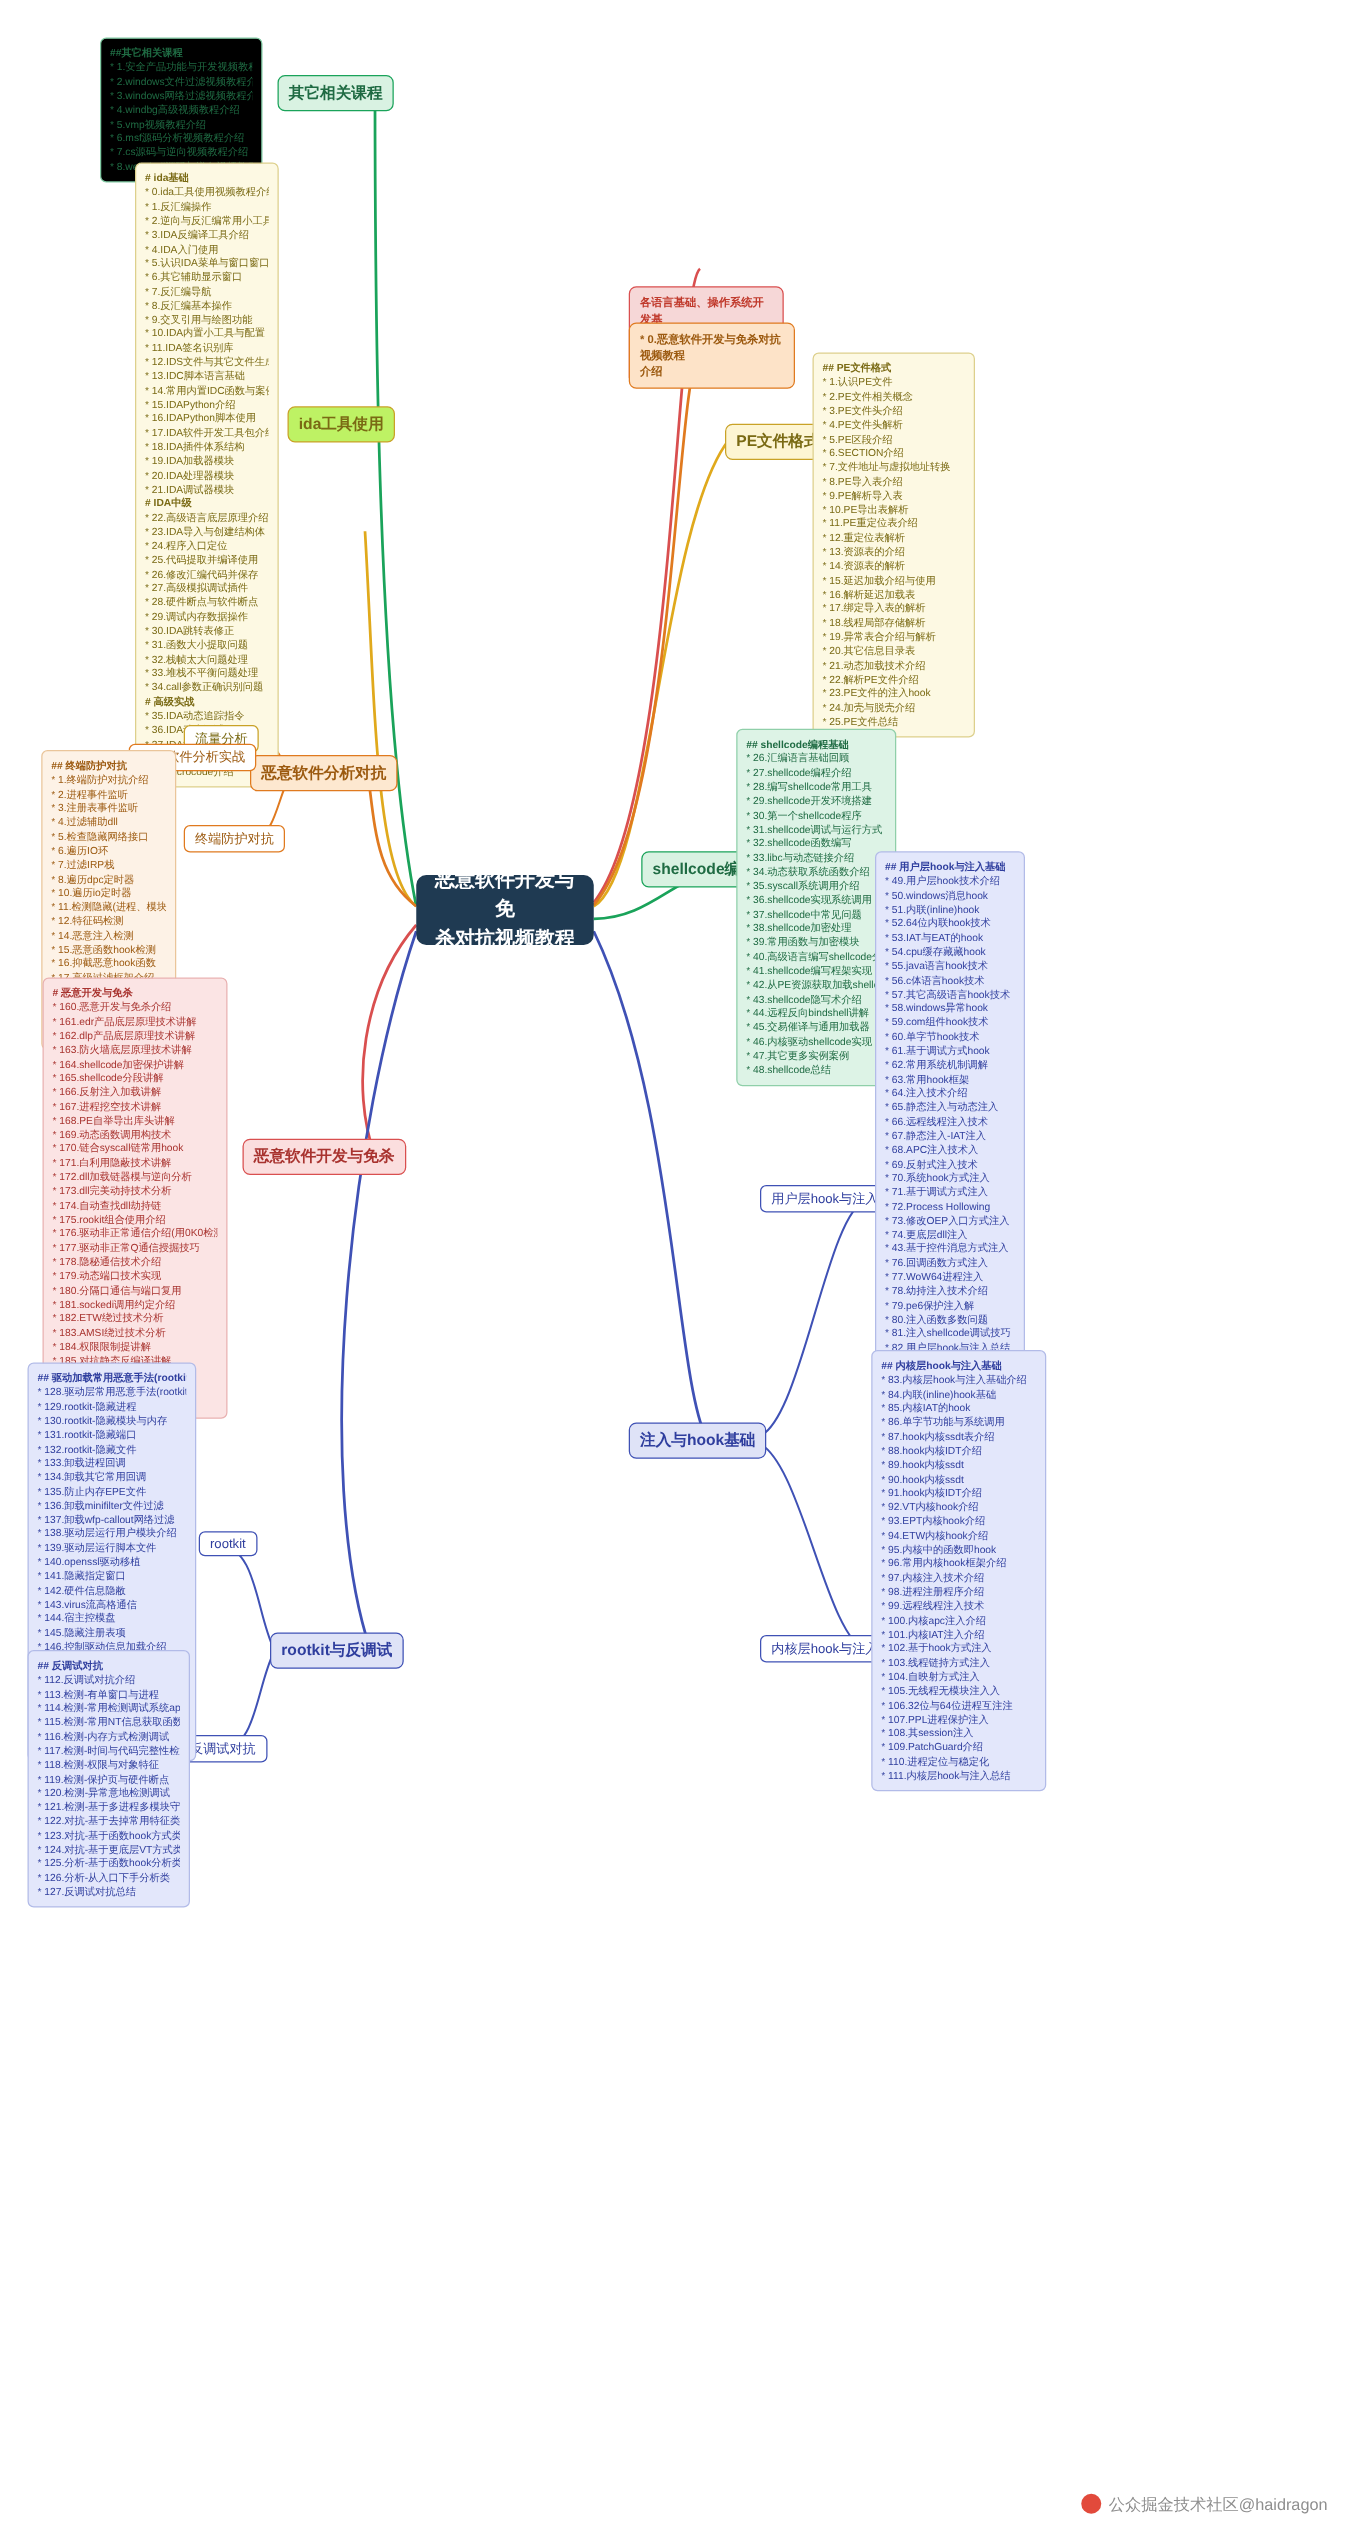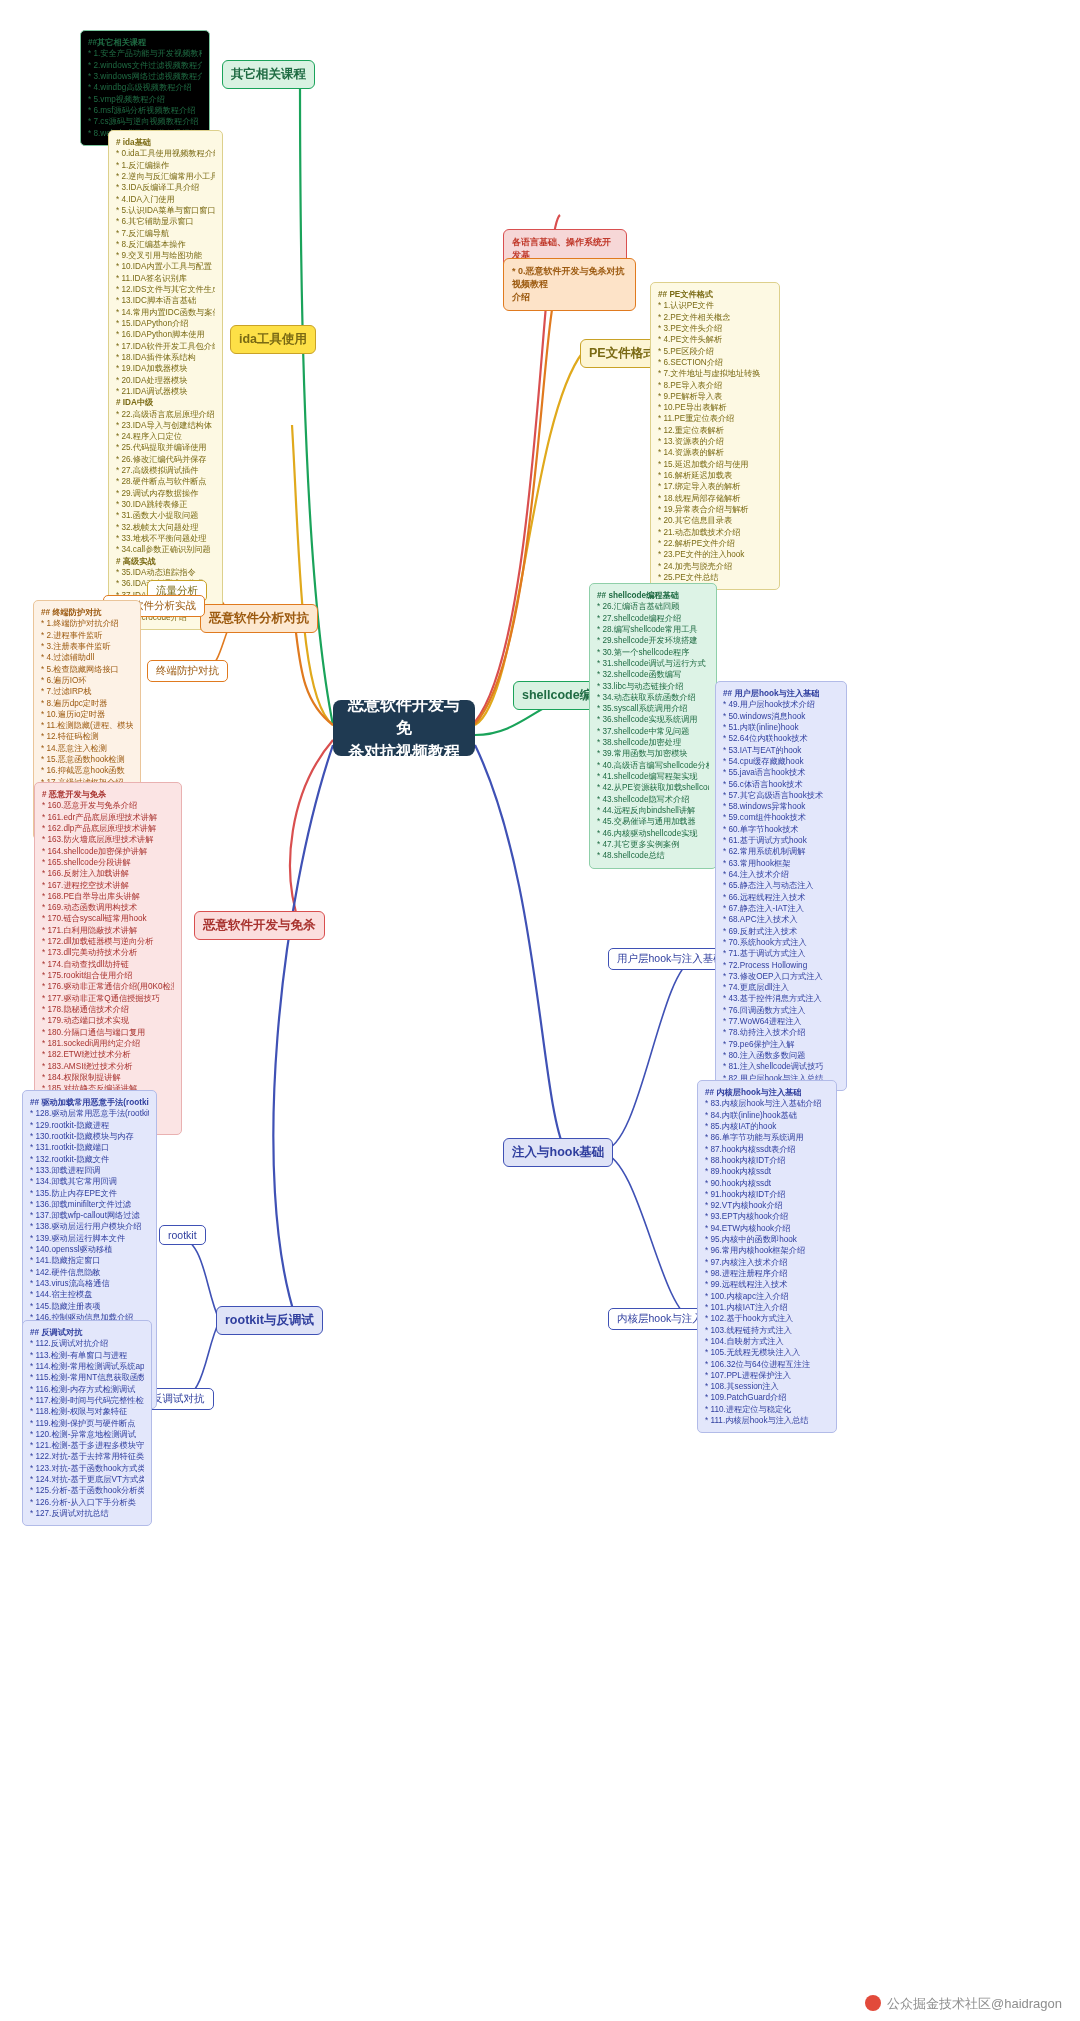--- a/index.html
+++ b/index.html
@@ -90,21 +90,21 @@
         <div class="ln">* 2.windows文件过滤视频教程介绍</div>
         <div class="ln">* 3.windows网络过滤视频教程介绍</div>
         <div class="ln">* 4.windbg高级视频教程介绍</div>
         <div class="ln">* 5.vmp视频教程介绍</div>
         <div class="ln">* 6.msf源码分析视频教程介绍</div>
         <div class="ln">* 7.cs源码与逆向视频教程介绍</div>
         <div class="ln">* 8.webshell源码与逆向视频教程介绍</div>
       </div>
   </div>
 
-  <div class="node branch" style="left:230px;top:325px;background:#fde047;color:#7a6a14;border:1.5px solid #c9a227;">
+  <div class="node branch" style="left:230px;top:325px;background:#bef264;color:#7a6a14;border:1.5px solid #c9a227;">
     <span>ida工具使用</span>
   </div>
   <div class="node leafbox" style="left:108px;top:130px;width:115px;background:#fdf9e3;color:#7a6a14;border-color:#ddd08c;">
     <div>
         <div class="ln" style="font-weight: bold;"># ida基础</div>
         <div class="ln">* 0.ida工具使用视频教程介绍</div>
         <div class="ln">* 1.反汇编操作</div>
         <div class="ln">* 2.逆向与反汇编常用小工具</div>
         <div class="ln">* 3.IDA反编译工具介绍</div>
         <div class="ln">* 4.IDA入门使用</div>
@@ -353,21 +353,21 @@
 
   <div class="node branch" style="left:503px;top:1138px;background:#dfe3f7;color:#2f3e9e;border:1.5px solid #3f51b5;">
     <span>注入与hook基础</span>
   </div>
   <div class="node sub" style="left:608px;top:948px;border:1.2px solid #3f51b5;color:#2f3e9e;">
     <span>用户层hook与注入基础</span>
   </div>
   <div class="node sub" style="left:608px;top:1308px;border:1.2px solid #3f51b5;color:#2f3e9e;">
     <span>内核层hook与注入基础</span>
   </div>
-  <div class="node leafbox" style="left:715px;top:681px;width:132px;background:#e3e7fb;color:#2f3e9e;border-color:#b2bbe8;">
+  <div class="node leafbox" style="left:700px;top:681px;width:120px;background:#e3e7fb;color:#2f3e9e;border-color:#b2bbe8;">
     <div>
         <div class="ln" style="font-weight: bold;">## 用户层hook与注入基础</div>
         <div class="ln">* 49.用户层hook技术介绍</div>
         <div class="ln">* 50.windows消息hook</div>
         <div class="ln">* 51.内联(inline)hook</div>
         <div class="ln">* 52.64位内联hook技术</div>
         <div class="ln">* 53.IAT与EAT的hook</div>
         <div class="ln">* 54.cpu缓存藏藏hook</div>
         <div class="ln">* 55.java语言hook技术</div>
         <div class="ln">* 56.c体语言hook技术</div>

